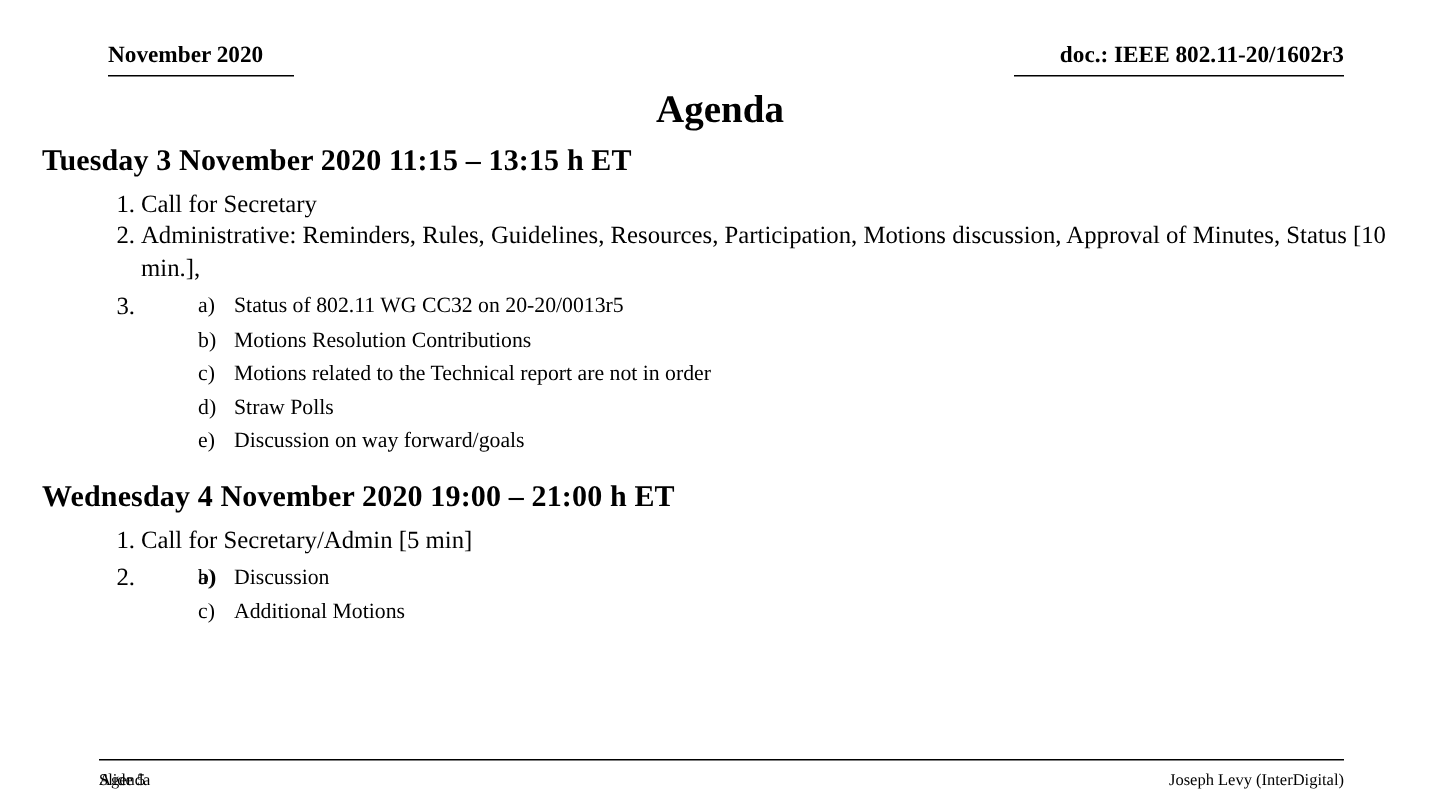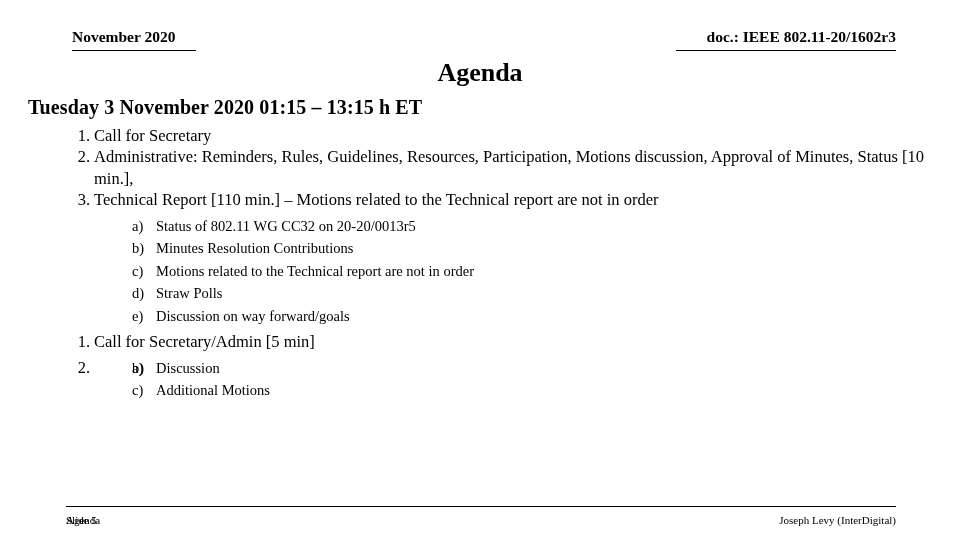--- a/index.html
+++ b/index.html
@@ -165,62 +165,62 @@
     <div class="header-right">doc.: IEEE 802.11-20/1602r3</div>
   </div>
   <div class="header-rule"></div>
   <div class="header-rule-right"></div>
 
   <div class="slide-title">Agenda</div>
 
   <div class="body">
 
     <div>
-      <div class="day-heading">Tuesday 3 November 2020 01:15 – 13:15 h ET</div>
+      <div class="day-heading">Tuesday 3 November 2020 11:15 – 13:15 h ET</div>
       <ol class="level1">
         <li>
           <span class="marker">1.</span>
           <span>Call for Secretary</span>
         </li>
         <li>
           <span class="marker">2.</span>
           <span>Administrative: Reminders, Rules, Guidelines, Resources,  Participation, Motions discussion, Approval of Minutes, Status [10 min.],</span>
         </li>
         <li>
           <span class="marker">3.</span>
-          <span>Technical Report [110 min.] – Motions related to the Technical report are not in order</span>
           <div class="sub-wrap">
             <ol class="level2">
               <li>
                 <span class="marker">a)</span>
                 <span>Status of 802.11 WG CC32 on 20-20/0013r5</span>
               </li>
               <li>
                 <span class="marker">b)</span>
-                <span>Minutes Resolution Contributions</span>
+                <span>Motions Resolution Contributions</span>
               </li>
               <li>
                 <span class="marker">c)</span>
                 <span>Motions related to the Technical report are not in order</span>
               </li>
               <li>
                 <span class="marker">d)</span>
                 <span>Straw Polls</span>
               </li>
               <li>
                 <span class="marker">e)</span>
                 <span>Discussion on way forward/goals</span>
               </li>
             </ol>
           </div>
         </li>
       </ol>
     </div>
 
     <div>
+      <div class="day-heading second">Wednesday 4 November 2020 19:00 – 21:00 h ET</div>
       <ol class="level1">
         <li>
           <span class="marker">1.</span>
           <span>Call for Secretary/Admin [5 min]</span>
         </li>
         <li>
           <span class="marker">2.</span>
           <div class="sub-wrap">
             <ol class="level2">
               <li>

